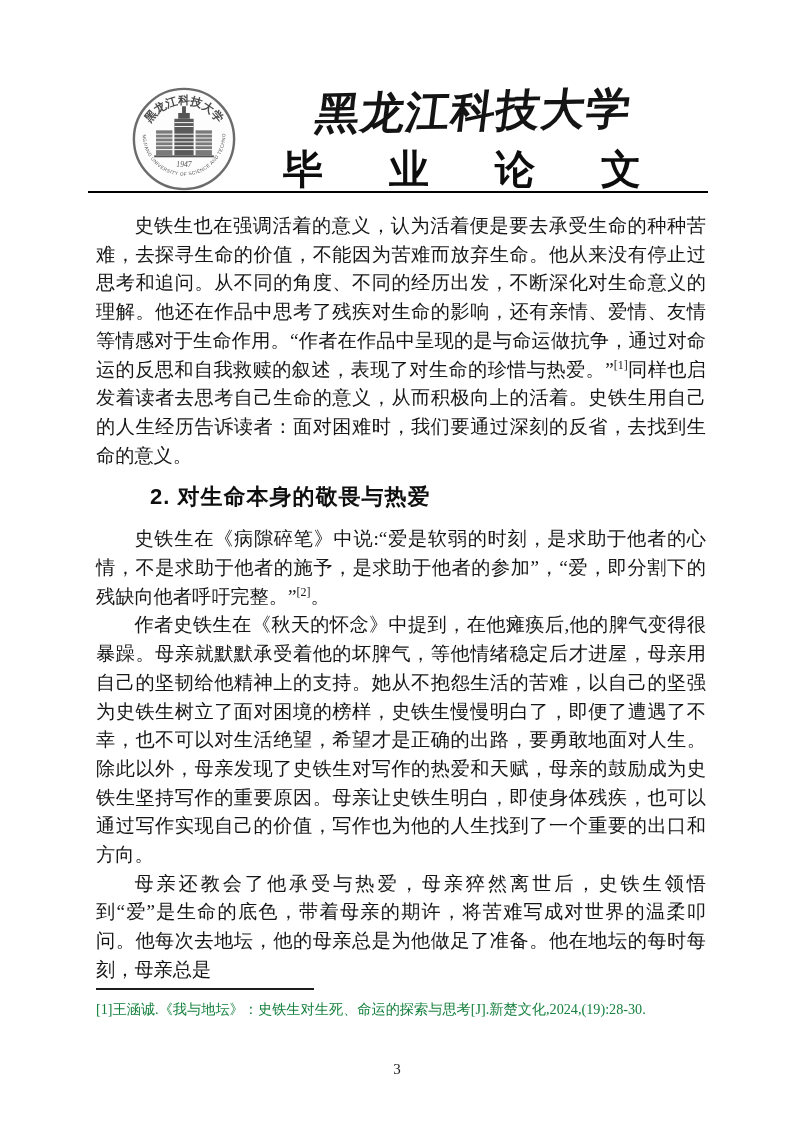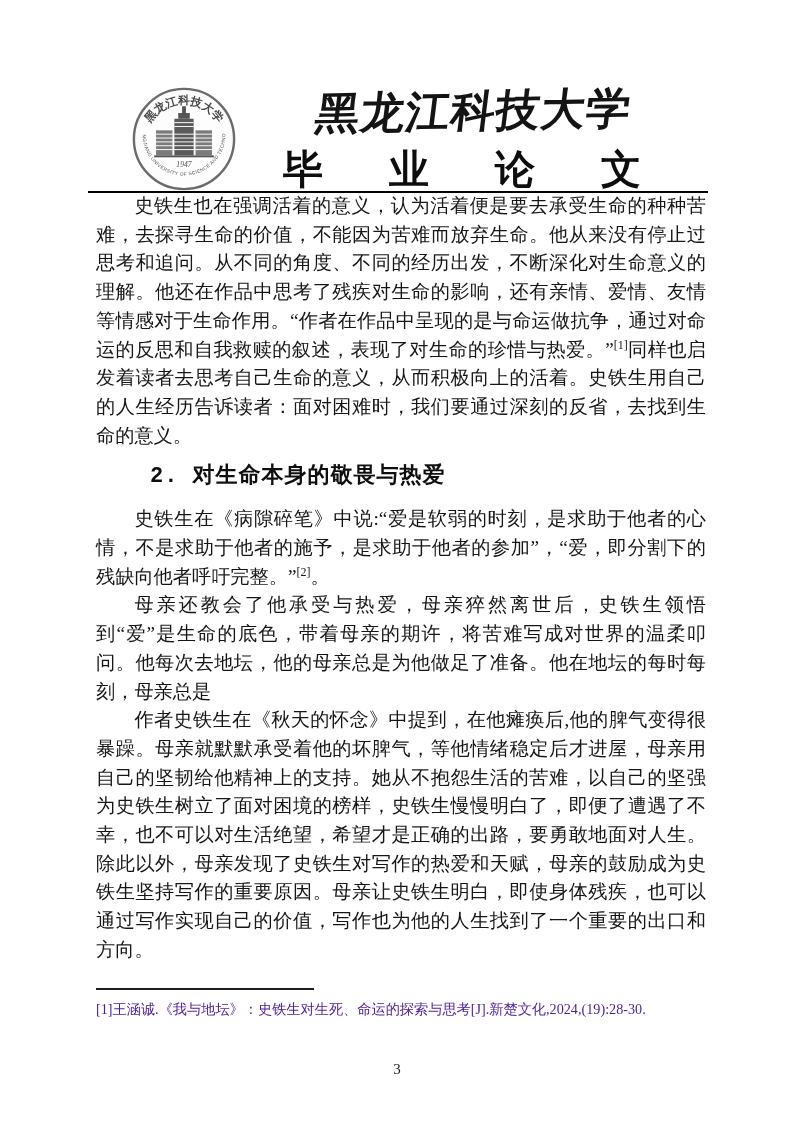--- a/index.html
+++ b/index.html
@@ -46,54 +46,54 @@
     font-size: 40px;
     font-weight: bold;
     color: #0d0d0d;
     font-family: "Liberation Serif", "DejaVu Serif", serif;
     white-space: nowrap;
   }
 
   
   .main {
     position: absolute;
-    left: 96px; top: 192px;
+    left: 96px; top: 212px;
     width: 610px;
     font-size: 19.2px;
     line-height: 28.7px;
     text-align: justify;
     color: #161616;
   }
   .para { text-indent: 2em; }
   sup.ref {
     font-size: 12px;
     line-height: 0;
     vertical-align: super;
   }
   .section-heading {
-    font-family: Liberation Mono, monospace;
+    font-family: Liberation Sans, sans-serif;
     font-weight: bold;
     font-size: 22px;
     line-height: 30px;
     text-indent: 54px;
     text-align: left;
     margin: 12px 0 13px 0;
     color: #0f0f0f;
     letter-spacing: 1px;
   }
 
   
   .footnotes {
     position: absolute;
     left: 96px; top: 988px;
     width: 612px;
     font-size: 14.2px;
     line-height: 18.6px;
     text-align: left;
-    color: #4c1d95;
+    color: #15803d;
   }
   .fn-rule {
     width: 218px;
     height: 2px;
     background: #1d1d1d;
     margin-bottom: 10px;
   }
 
   
   .page-number {
@@ -159,23 +159,23 @@
 
   <div class="main">
 
     <p class="para"><span>史铁生也在强调活着的意义，认为活着便是要去承受生命的种种苦难，去探寻生命的价值，不能因为苦难而放弃生命。他从来没有停止过思考和追问。从不同的角度、不同的经历出发，不断深化对生命意义的理解。他还在作品中思考了残疾对生命的影响，还有亲情、爱情、友情等情感对于生命作用。“作者在作品中呈现的是与命运做抗争，通过对命运的反思和自我救赎的叙述，表现了对生命的珍惜与热爱。”</span><sup class="ref">[1]</sup><span>同样也启发着读者去思考自己生命的意义，从而积极向上的活着。史铁生用自己的人生经历告诉读者：面对困难时，我们要通过深刻的反省，去找到生命的意义。</span></p>
 
     <h2 class="section-heading">2. 对生命本身的敬畏与热爱</h2>
 
     <p class="para"><span>史铁生在《病隙碎笔》中说:“爱是软弱的时刻，是求助于他者的心情，不是求助于他者的施予，是求助于他者的参加”，“爱，即分割下的残缺向他者呼吁完整。”</span><sup class="ref">[2]</sup><span>。</span></p>
 
 
+    <p class="para"><span>作者史铁生在《秋天的怀念》中提到，在他瘫痪后,他的脾气变得很暴躁。母亲就默默承受着他的坏脾气，等他情绪稳定后才进屋，母亲用自己的坚韧给他精神上的支持。她从不抱怨生活的苦难，以自己的坚强为史铁生树立了面对困境的榜样，史铁生慢慢明白了，即便了遭遇了不幸，也不可以对生活绝望，希望才是正确的出路，要勇敢地面对人生。除此以外，母亲发现了史铁生对写作的热爱和天赋，母亲的鼓励成为史铁生坚持写作的重要原因。母亲让史铁生明白，即使身体残疾，也可以通过写作实现自己的价值，写作也为他的人生找到了一个重要的出口和方向。</span></p>
+
     <p class="para"><span>母亲还教会了他承受与热爱，母亲猝然离世后，史铁生领悟到“爱”是生命的底色，带着母亲的期许，将苦难写成对世界的温柔叩问。他每次去地坛，他的母亲总是为他做足了准备。他在地坛的每时每刻，母亲总是</span></p>
-
-    <p class="para"><span>作者史铁生在《秋天的怀念》中提到，在他瘫痪后,他的脾气变得很暴躁。母亲就默默承受着他的坏脾气，等他情绪稳定后才进屋，母亲用自己的坚韧给他精神上的支持。她从不抱怨生活的苦难，以自己的坚强为史铁生树立了面对困境的榜样，史铁生慢慢明白了，即便了遭遇了不幸，也不可以对生活绝望，希望才是正确的出路，要勇敢地面对人生。除此以外，母亲发现了史铁生对写作的热爱和天赋，母亲的鼓励成为史铁生坚持写作的重要原因。母亲让史铁生明白，即使身体残疾，也可以通过写作实现自己的价值，写作也为他的人生找到了一个重要的出口和方向。</span></p>
   </div>
 
   <div class="footnotes">
     <div class="fn-rule"></div>
     <div>[1]王涵诚.《我与地坛》：史铁生对生死、命运的探索与思考[J].新楚文化,2024,(19):28-30.</div>
   </div>
 
   <div class="page-number">3</div>
 
 </div>

